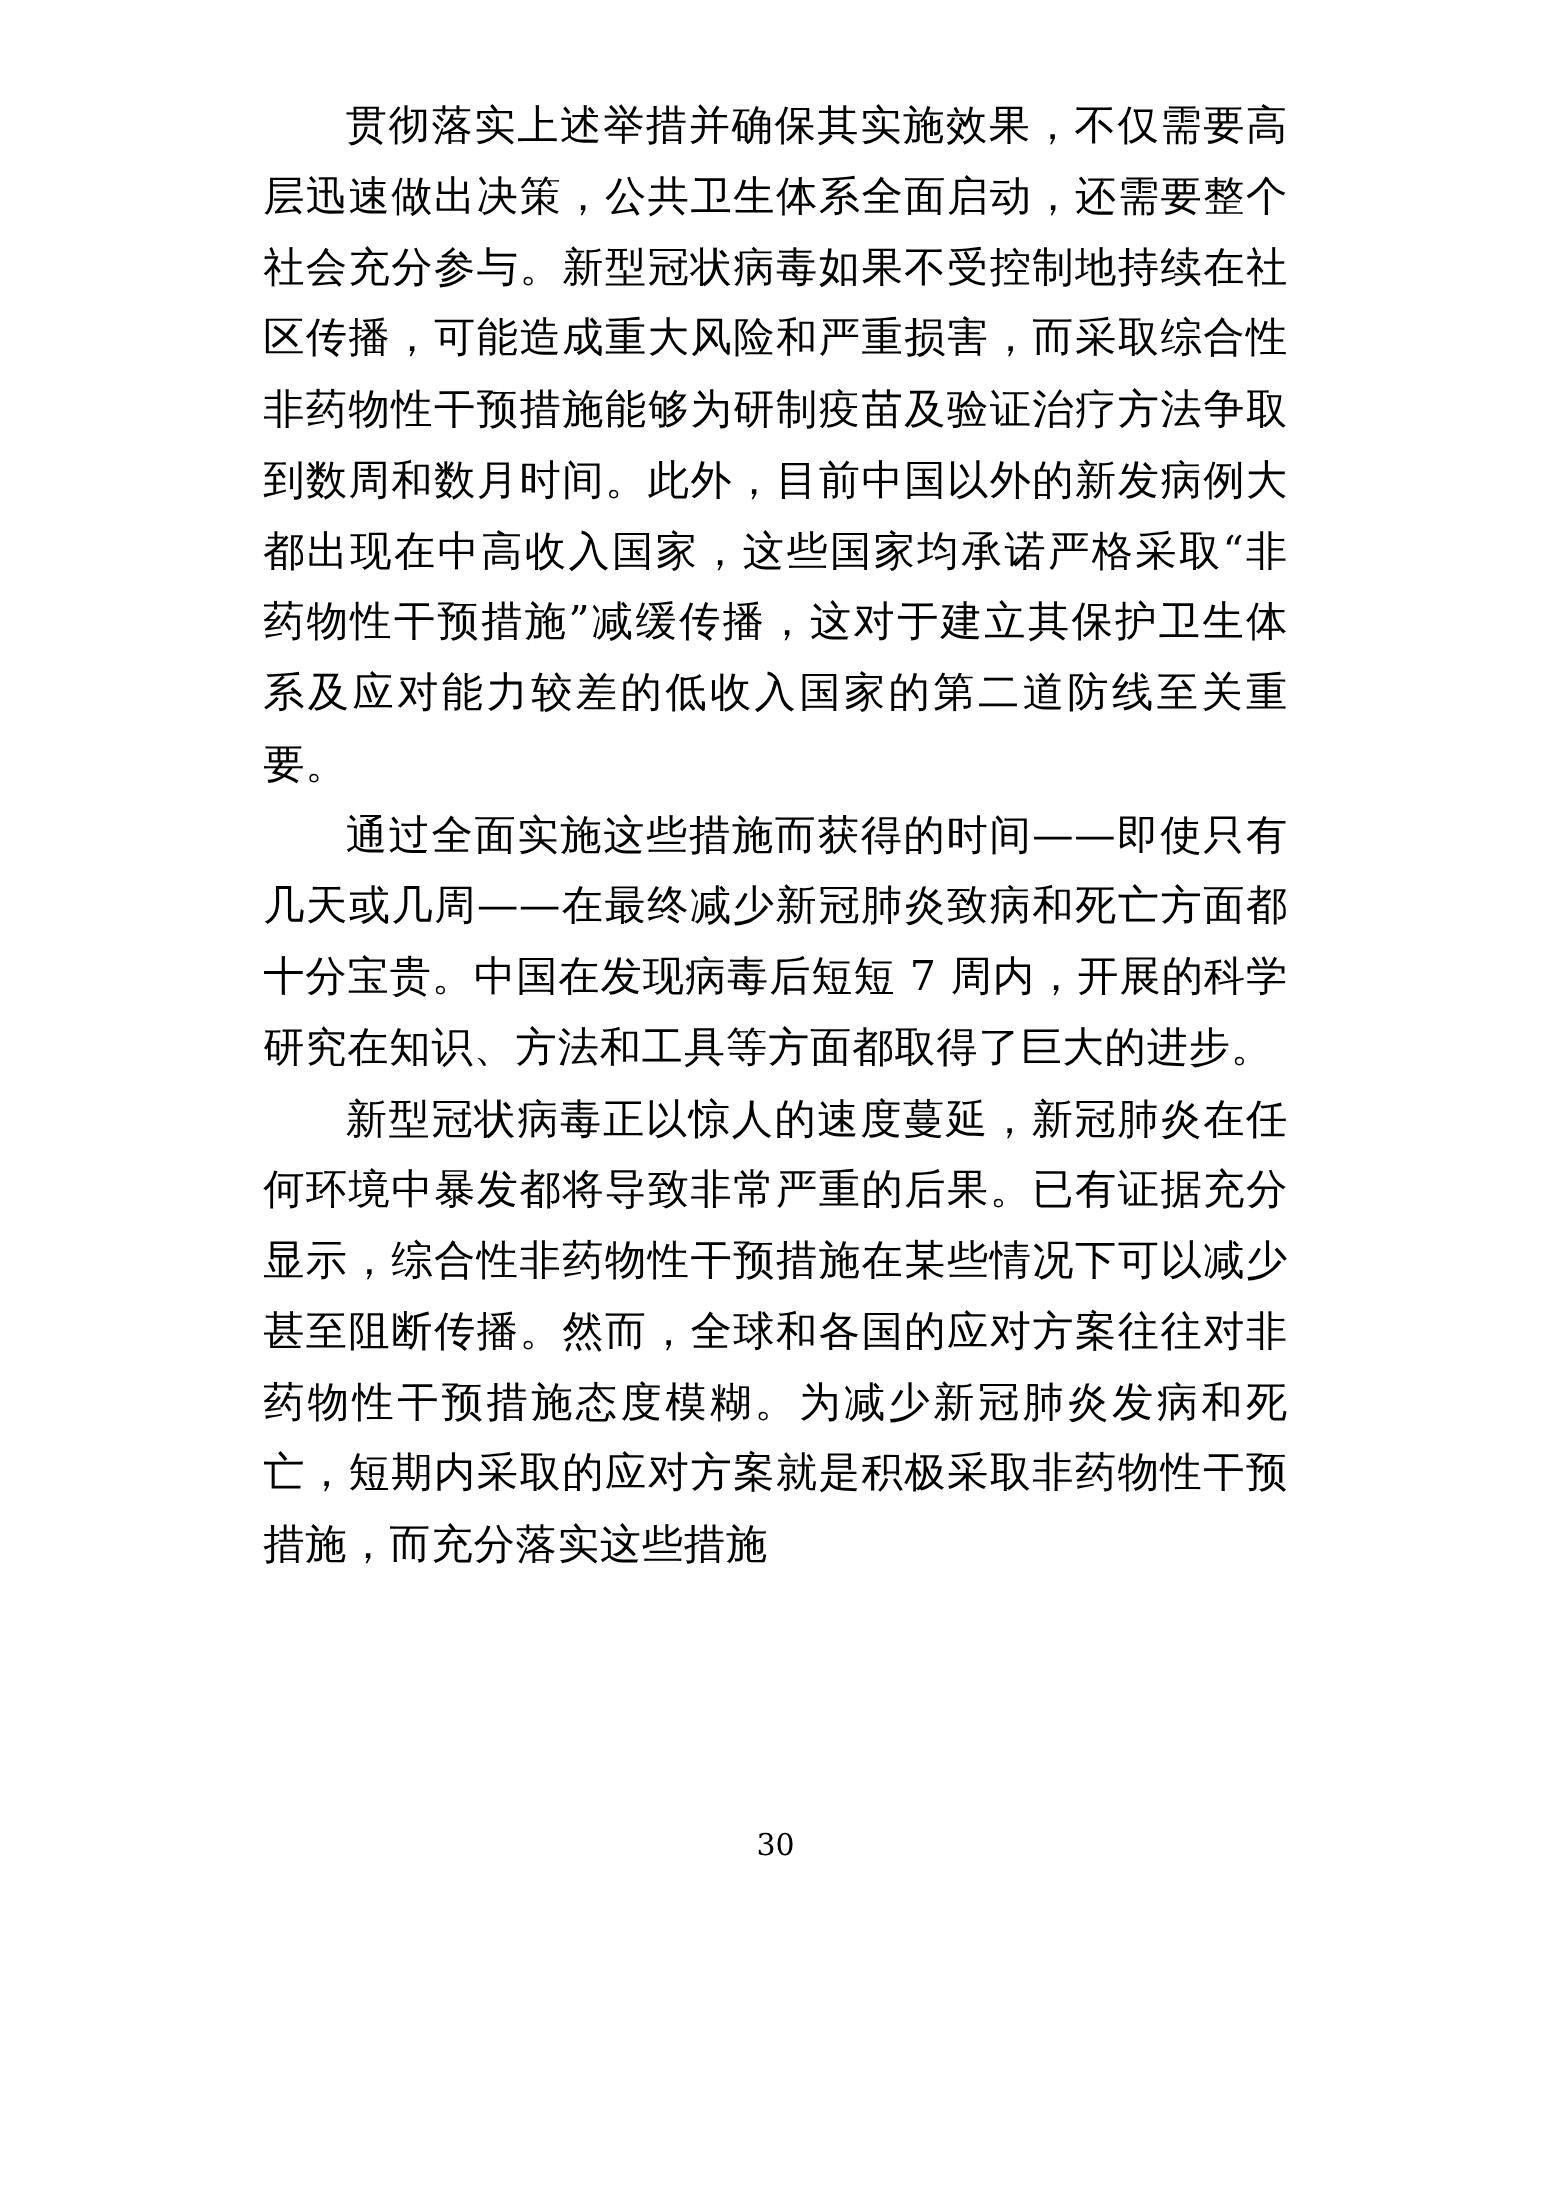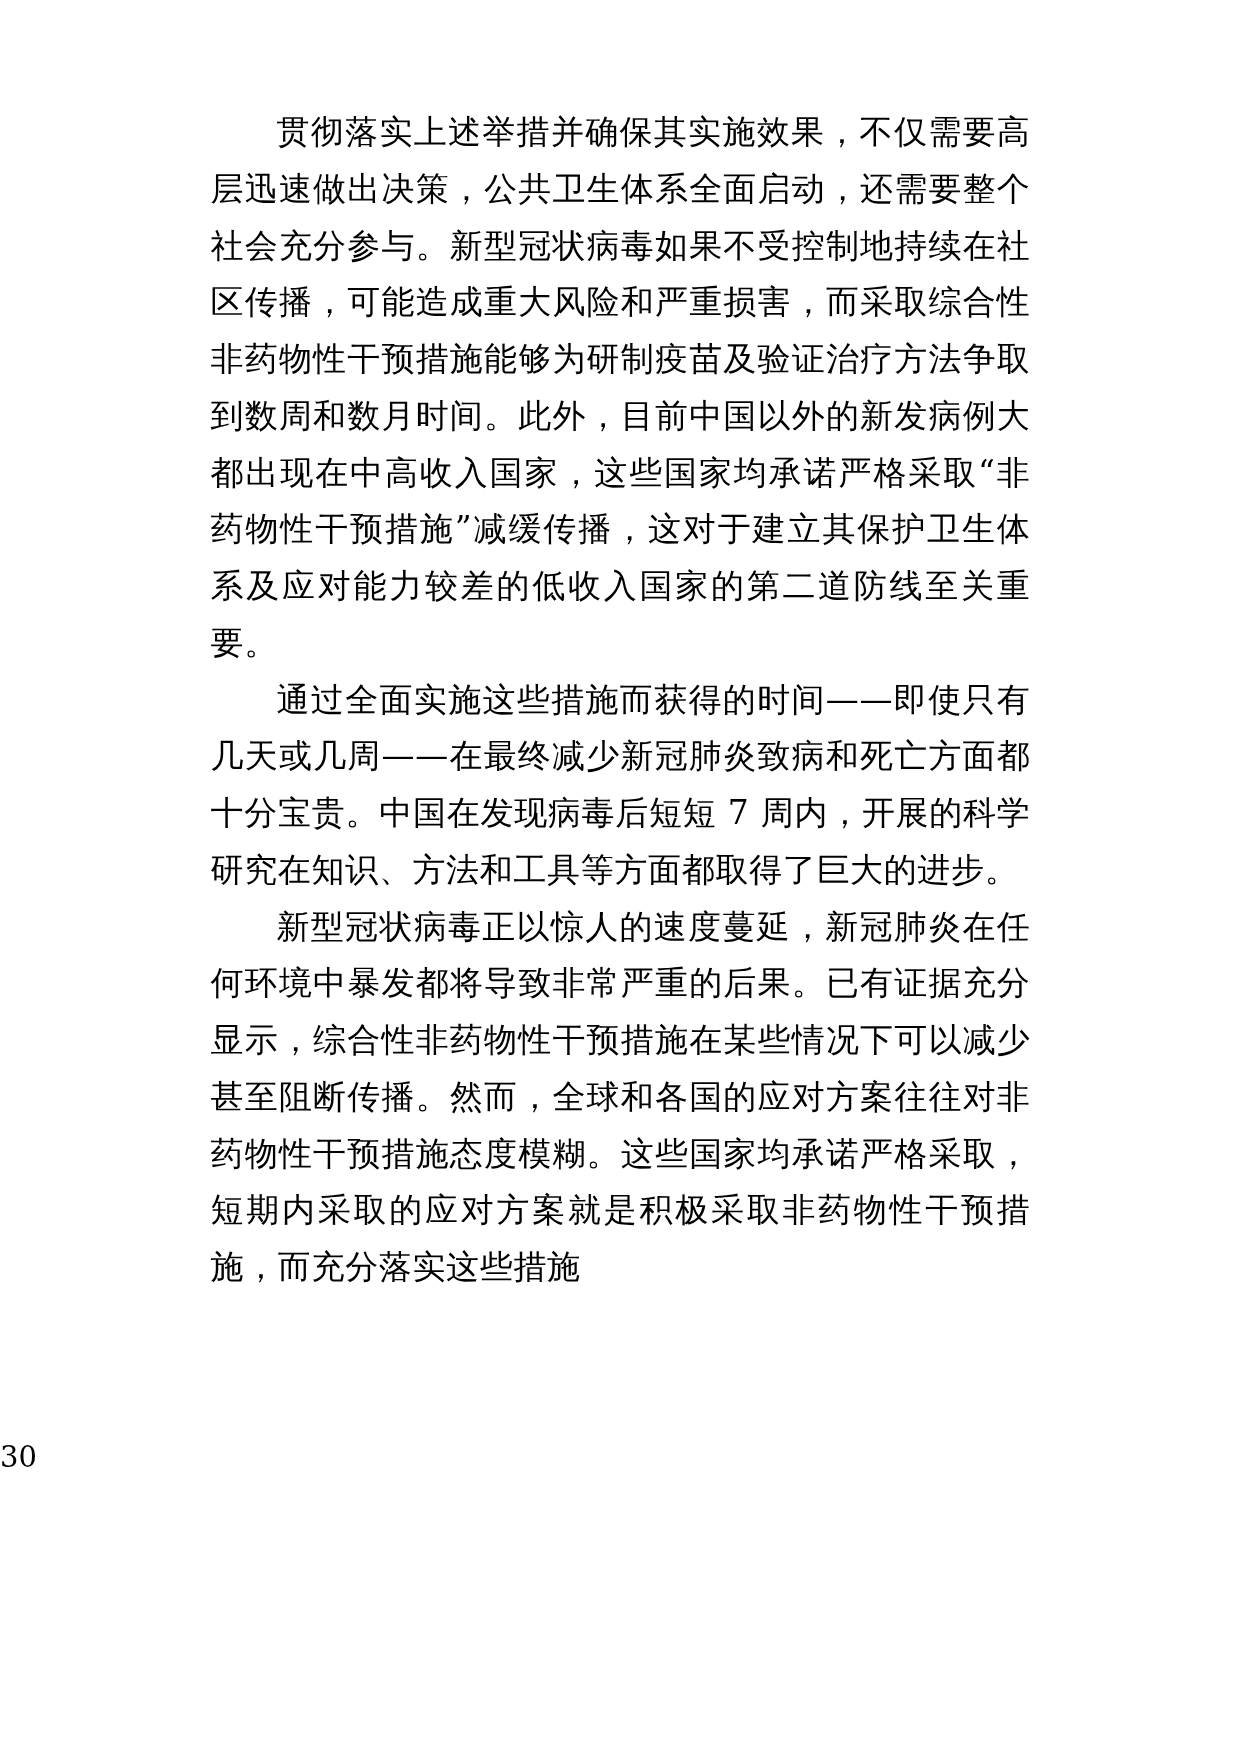--- a/index.html
+++ b/index.html
@@ -14,21 +14,21 @@
     color: #000000;
     position: relative;
     overflow: hidden;
   }
   .page {
     position: absolute;
     top: 0; left: 0;
     width: 1241px;
     height: 1552px;
     box-sizing: border-box;
-    padding: 104px 150px 60px 150px;
+    padding: 72px 150px 60px 150px;
   }
   .body-text {
     width: 820px;
     margin: 0 auto;
   }
   p {
     margin: 0 0 0 0;
     font-size: 33px;
     line-height: 1.72;
     text-align: justify;
@@ -36,30 +36,31 @@
     text-indent: 2em;
     letter-spacing: 0.02em;
     font-weight: 400;
   }
   p.heading {
     font-weight: bold;
     letter-spacing: 0.01em;
   }
   .page-number {
     position: absolute;
-    bottom: 78px;
+    bottom: 62px;
     left: 0;
     width: 1241px;
-    font-size: 29px;
+    text-align: center;
+    font-size: 24px;
     font-family: "DejaVu Serif", "Liberation Serif", serif;
   }
 </style>
 </head>
 <body>
 
 <div class="page">
   <div class="body-text">
     <p>贯彻落实上述举措并确保其实施效果，不仅需要高层迅速做出决策，公共卫生体系全面启动，还需要整个社会充分参与。新型冠状病毒如果不受控制地持续在社区传播，可能造成重大风险和严重损害，而采取综合性非药物性干预措施能够为研制疫苗及验证治疗方法争取到数周和数月时间。此外，目前中国以外的新发病例大都出现在中高收入国家，这些国家均承诺严格采取“非药物性干预措施”减缓传播，这对于建立其保护卫生体系及应对能力较差的低收入国家的第二道防线至关重要。</p>
     <p>通过全面实施这些措施而获得的时间——即使只有几天或几周——在最终减少新冠肺炎致病和死亡方面都十分宝贵。中国在发现病毒后短短 7 周内，开展的科学研究在知识、方法和工具等方面都取得了巨大的进步。</p>
-    <p>新型冠状病毒正以惊人的速度蔓延，新冠肺炎在任何环境中暴发都将导致非常严重的后果。已有证据充分显示，综合性非药物性干预措施在某些情况下可以减少甚至阻断传播。然而，全球和各国的应对方案往往对非药物性干预措施态度模糊。这些国家均承诺严格采取，短期内采取的应对方案就是积极采取非药物性干预措施，而充分落实这些措施</p>
+    <p>新型冠状病毒正以惊人的速度蔓延，新冠肺炎在任何环境中暴发都将导致非常严重的后果。已有证据充分显示，综合性非药物性干预措施在某些情况下可以减少甚至阻断传播。然而，全球和各国的应对方案往往对非药物性干预措施态度模糊。为减少新冠肺炎发病和死亡，短期内采取的应对方案就是积极采取非药物性干预措施，而充分落实这些措施</p>
   </div>
   <div class="page-number">30</div>
 </div>
 
 </body></html>

